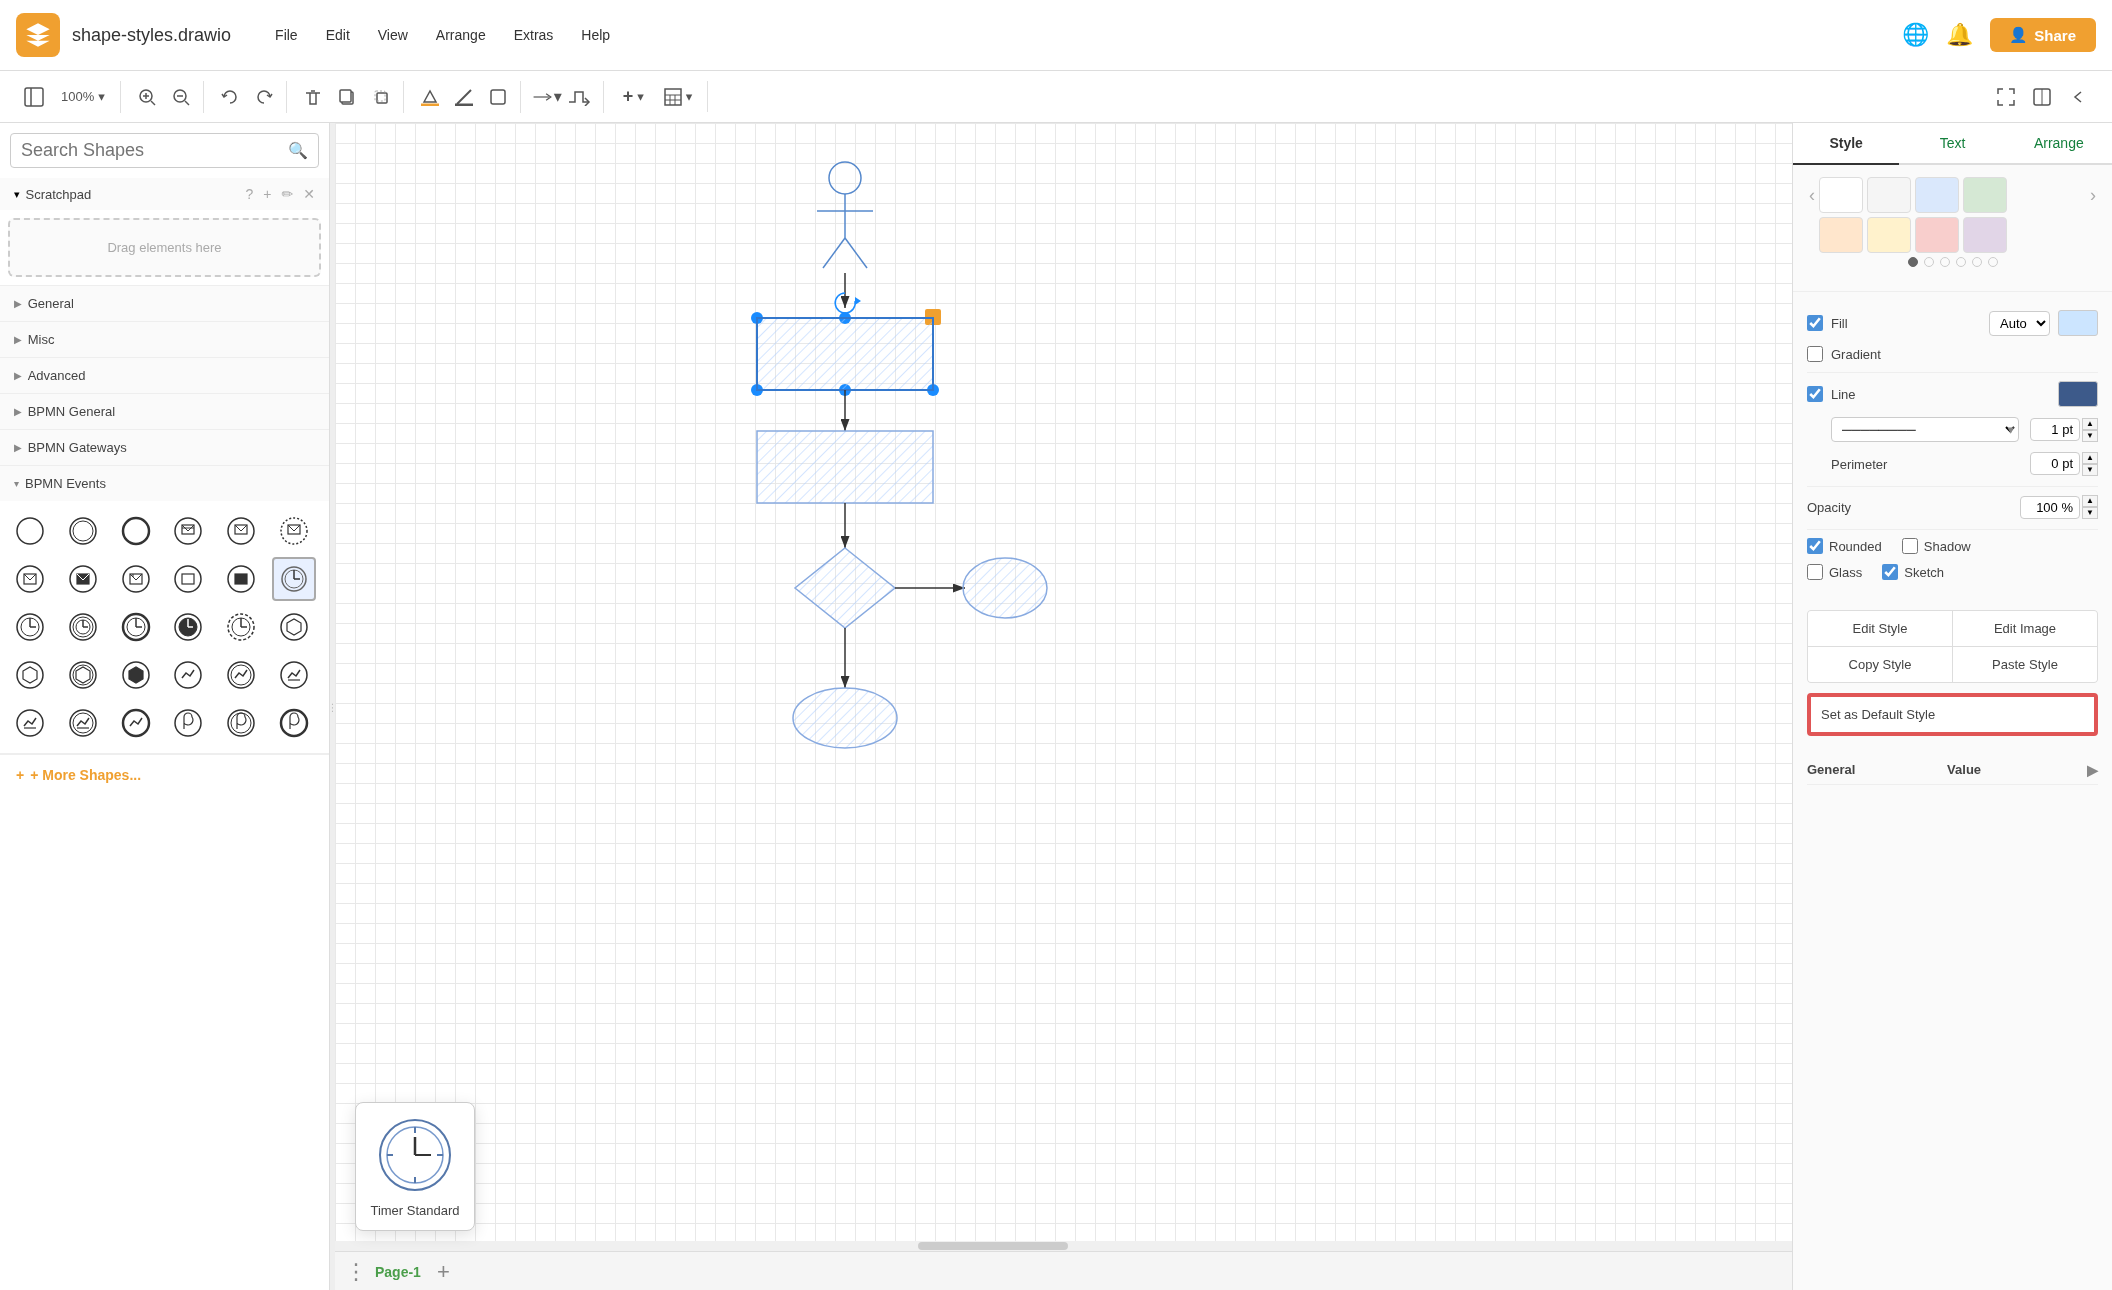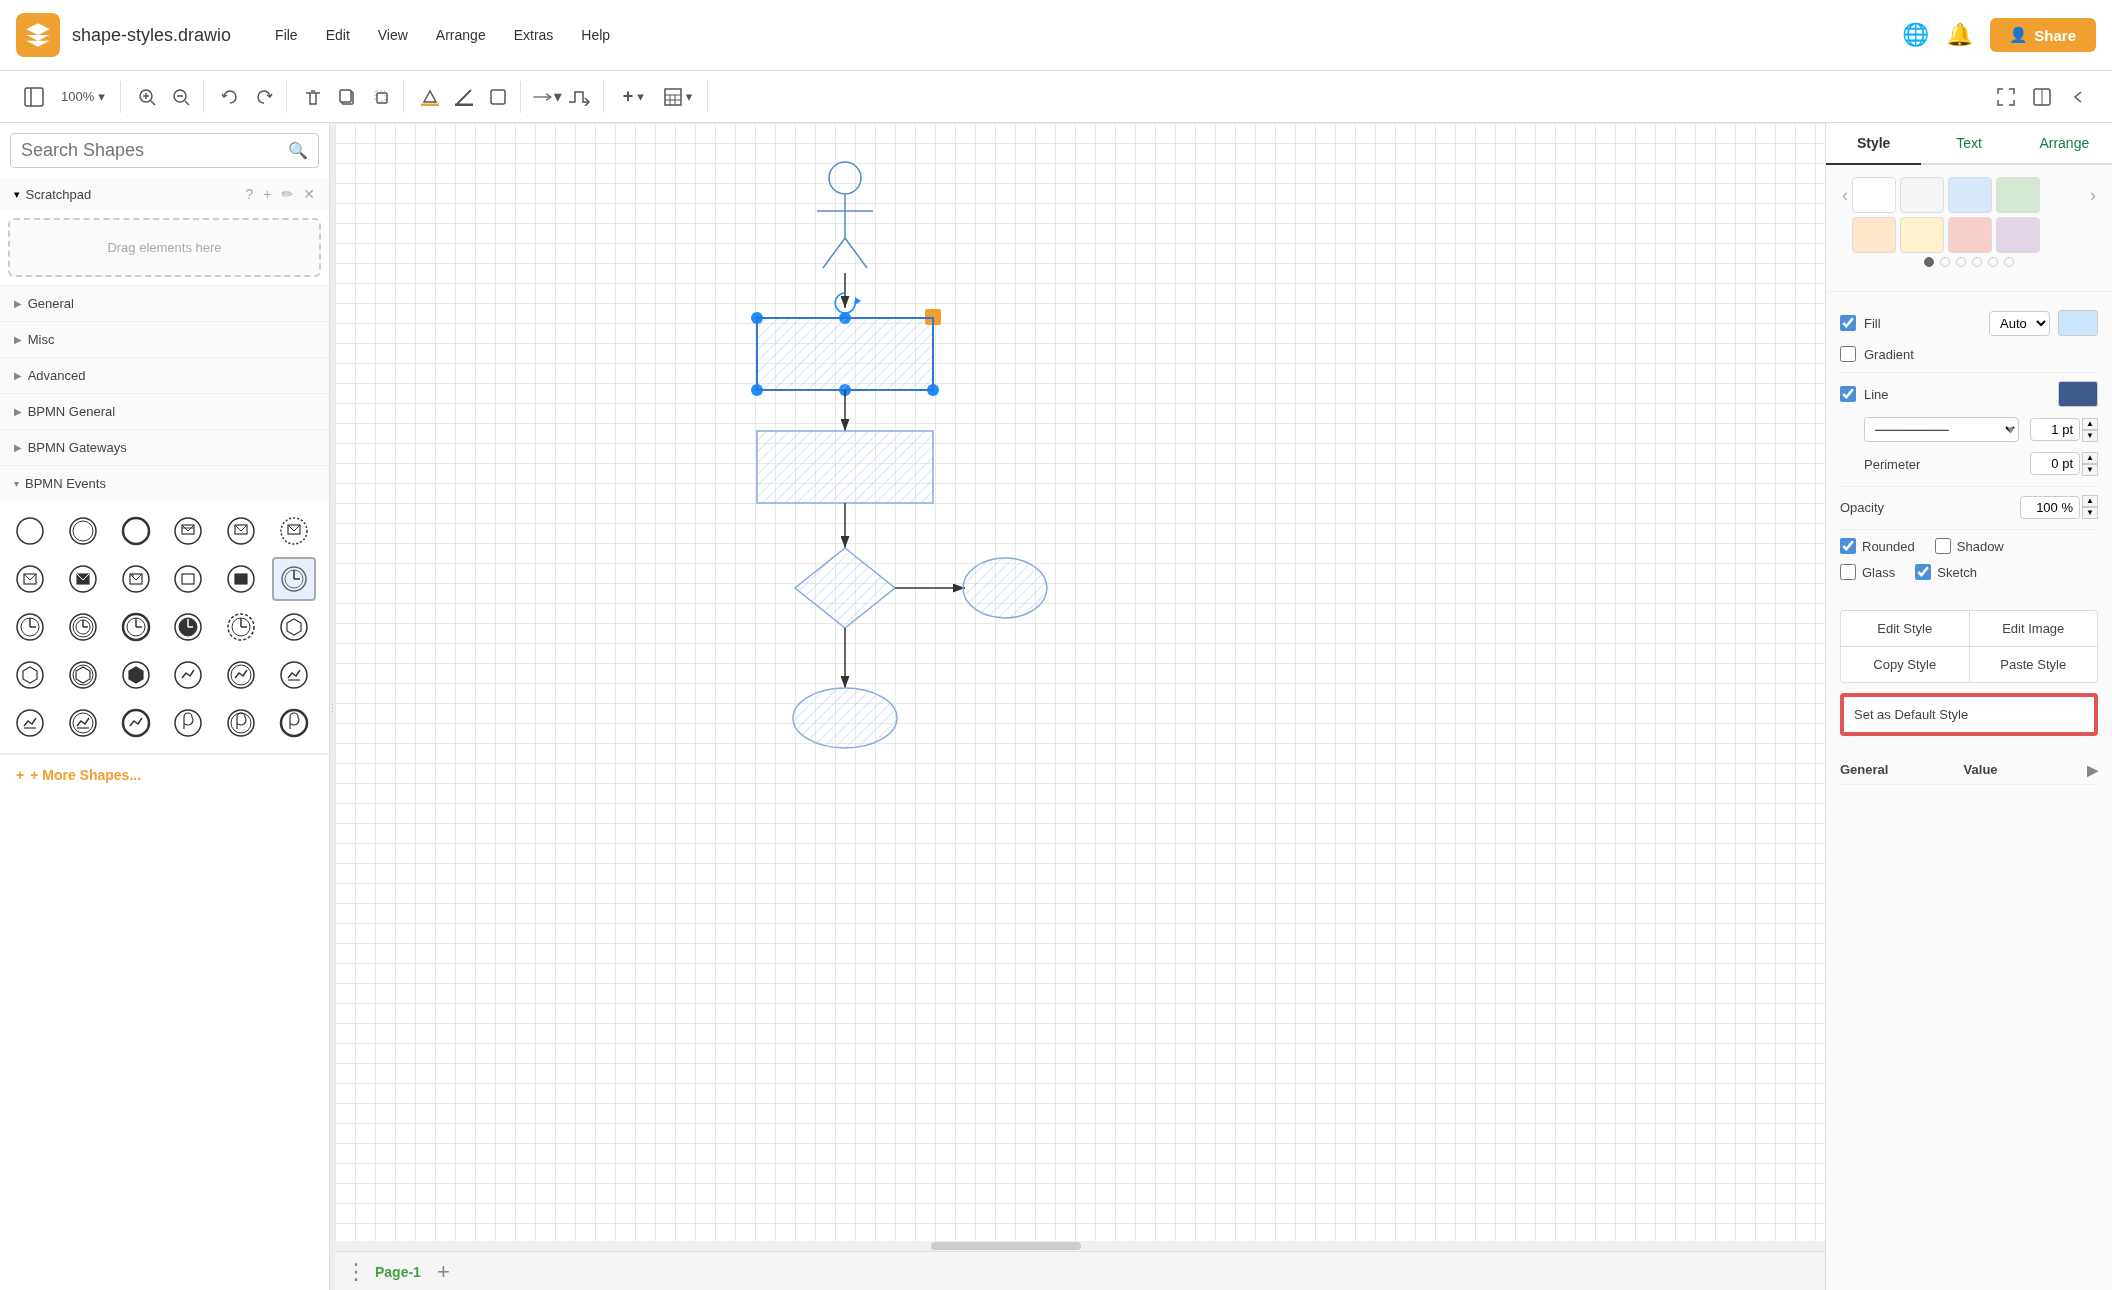--- a/index.html
+++ b/index.html
@@ -57,21 +57,21 @@
     #canvas-grid { position: absolute; top: 0; left: 0; right: 0; bottom: 0; background-image: repeating-linear-gradient(#e8e8e8 0 1px, transparent 1px 100%), repeating-linear-gradient(90deg, #e8e8e8 0 1px, transparent 1px 100%); background-size: 20px 20px; }
     #bottom-bar { position: absolute; bottom: 0; left: 0; right: 0; height: 40px; background: #f5f5f5; border-top: 1px solid #ddd; display: flex; align-items: center; padding: 0 10px; gap: 8px; }
     #page-dots { font-size: 22px; color: #888; cursor: pointer; }
     #page-name { color: #4a9e4a; font-size: 14px; font-weight: 600; }
     #add-page { font-size: 22px; color: #888; cursor: pointer; margin-left: 8px; }
 
     
     #resize-handle { width: 5px; background: #eee; cursor: col-resize; display: flex; align-items: center; justify-content: center; color: #bbb; font-size: 10px; }
 
     
-    #right-panel { width: 287px; background: #fafafa; border-left: 1px solid #ddd; display: flex; flex-direction: column; overflow-y: auto; }
+    #right-panel { width: 320px; background: #fafafa; border-left: 1px solid #ddd; display: flex; flex-direction: column; overflow-y: auto; }
     #right-tabs { display: flex; border-bottom: 2px solid #ddd; background: #fff; }
     .right-tab { flex: 1; text-align: center; padding: 12px 0; font-size: 14px; color: #15803d; cursor: pointer; }
     .right-tab.active { font-weight: 700; color: #333; border-bottom: 2px solid #333; margin-bottom: -2px; }
 
     
     #color-swatches { padding: 12px; }
     .nav-arrow { font-size: 18px; color: #aaa; cursor: pointer; padding: 0 4px; }
     .swatch { width: 44px; height: 36px; border-radius: 4px; border: 1px solid #ddd; cursor: pointer; }
     .swatch-dots { display: flex; gap: 6px; justify-content: center; padding: 4px 0; }
     .swatch-dot { width: 10px; height: 10px; border-radius: 50%; border: 1px solid #ccc; cursor: pointer; }
@@ -618,20 +618,37 @@
 
       <line x1="360" y1="435" x2="430" y2="435" stroke="#333" stroke-width="1.5" marker-end="url(#arrowhead)"></line>
 
       <ellipse cx="470" cy="435" rx="42" ry="30" fill="url(#hatch)" stroke="#88aae0" stroke-width="1.5"></ellipse>
 
       <line x1="310" y1="475" x2="310" y2="535" stroke="#333" stroke-width="1.5" marker-end="url(#arrowhead)"></line>
 
       <ellipse cx="310" cy="565" rx="52" ry="30" fill="url(#hatch)" stroke="#88aae0" stroke-width="1.5"></ellipse>
     </svg>
 
+    <div id="shape-tooltip">
+      <div id="tooltip-shape">
+        <svg viewBox="0 0 80 80" width="80" height="80">
+          <circle cx="40" cy="40" r="35" fill="none" stroke="#5577aa" stroke-width="2"></circle>
+          <circle cx="40" cy="40" r="28" fill="none" stroke="#7799cc" stroke-width="1.5"></circle>
+
+          <line x1="40" y1="12" x2="40" y2="18" stroke="#5577aa" stroke-width="2"></line>
+          <line x1="40" y1="62" x2="40" y2="68" stroke="#5577aa" stroke-width="2"></line>
+          <line x1="12" y1="40" x2="18" y2="40" stroke="#5577aa" stroke-width="2"></line>
+          <line x1="62" y1="40" x2="68" y2="40" stroke="#5577aa" stroke-width="2"></line>
+
+          <line x1="40" y1="40" x2="40" y2="22" stroke="#333" stroke-width="2.5"></line>
+          <line x1="40" y1="40" x2="56" y2="40" stroke="#333" stroke-width="2"></line>
+        </svg>
+      </div>
+      <div id="tooltip-label">Timer Standard</div>
+    </div>
 
     <div id="page-scroll-area">
       <div id="scroll-thumb-h"></div>
     </div>
 
     <div id="bottom-bar">
       <span id="page-dots">⋮</span>
       <span id="page-name">Page-1</span>
       <span id="add-page">+</span>
     </div>

